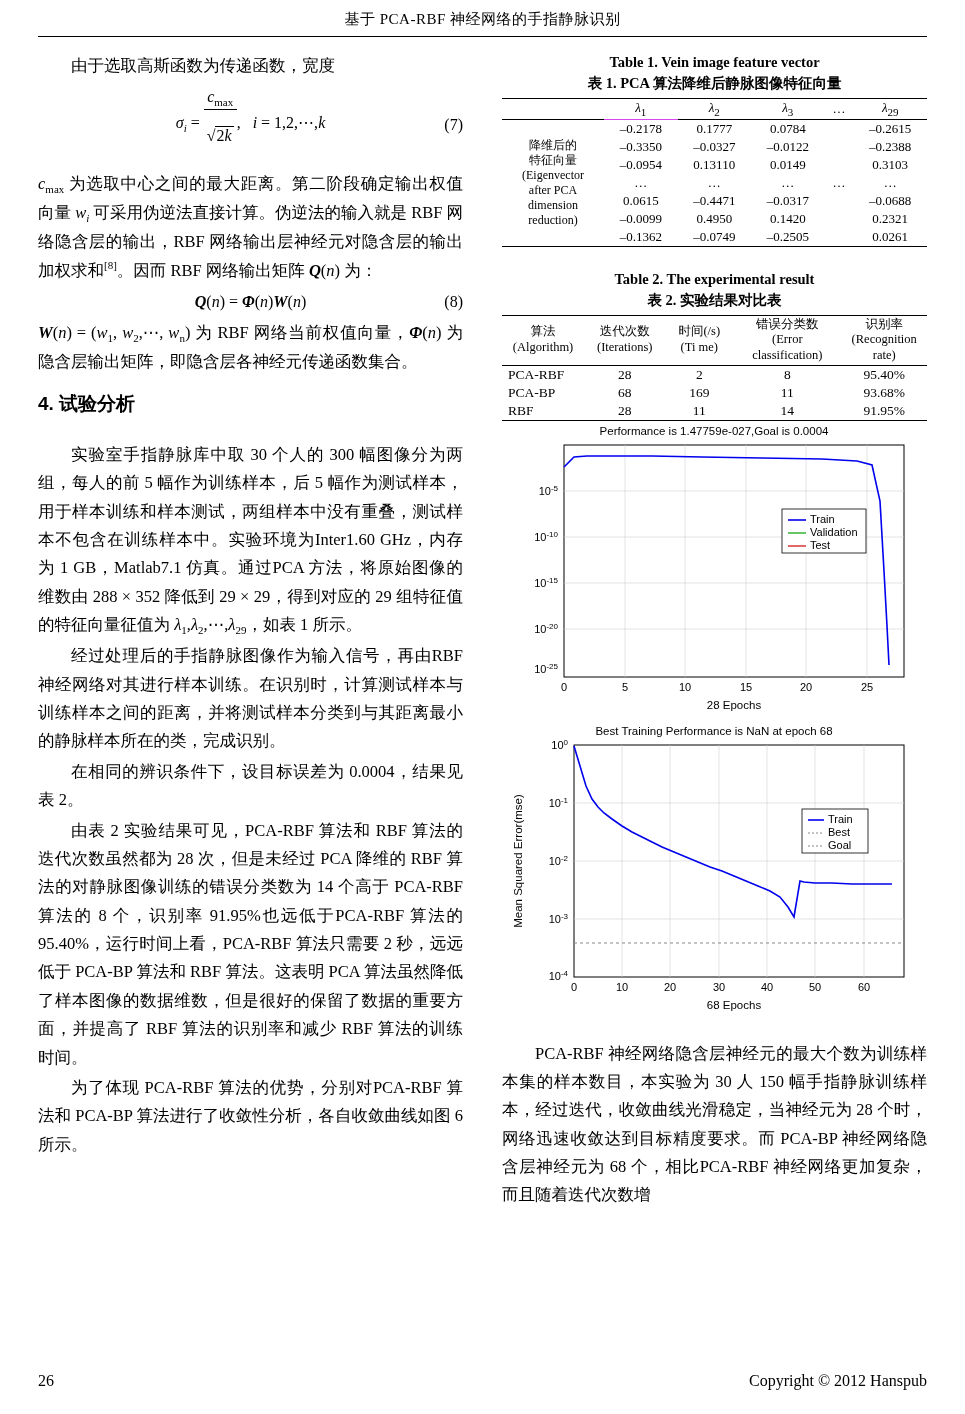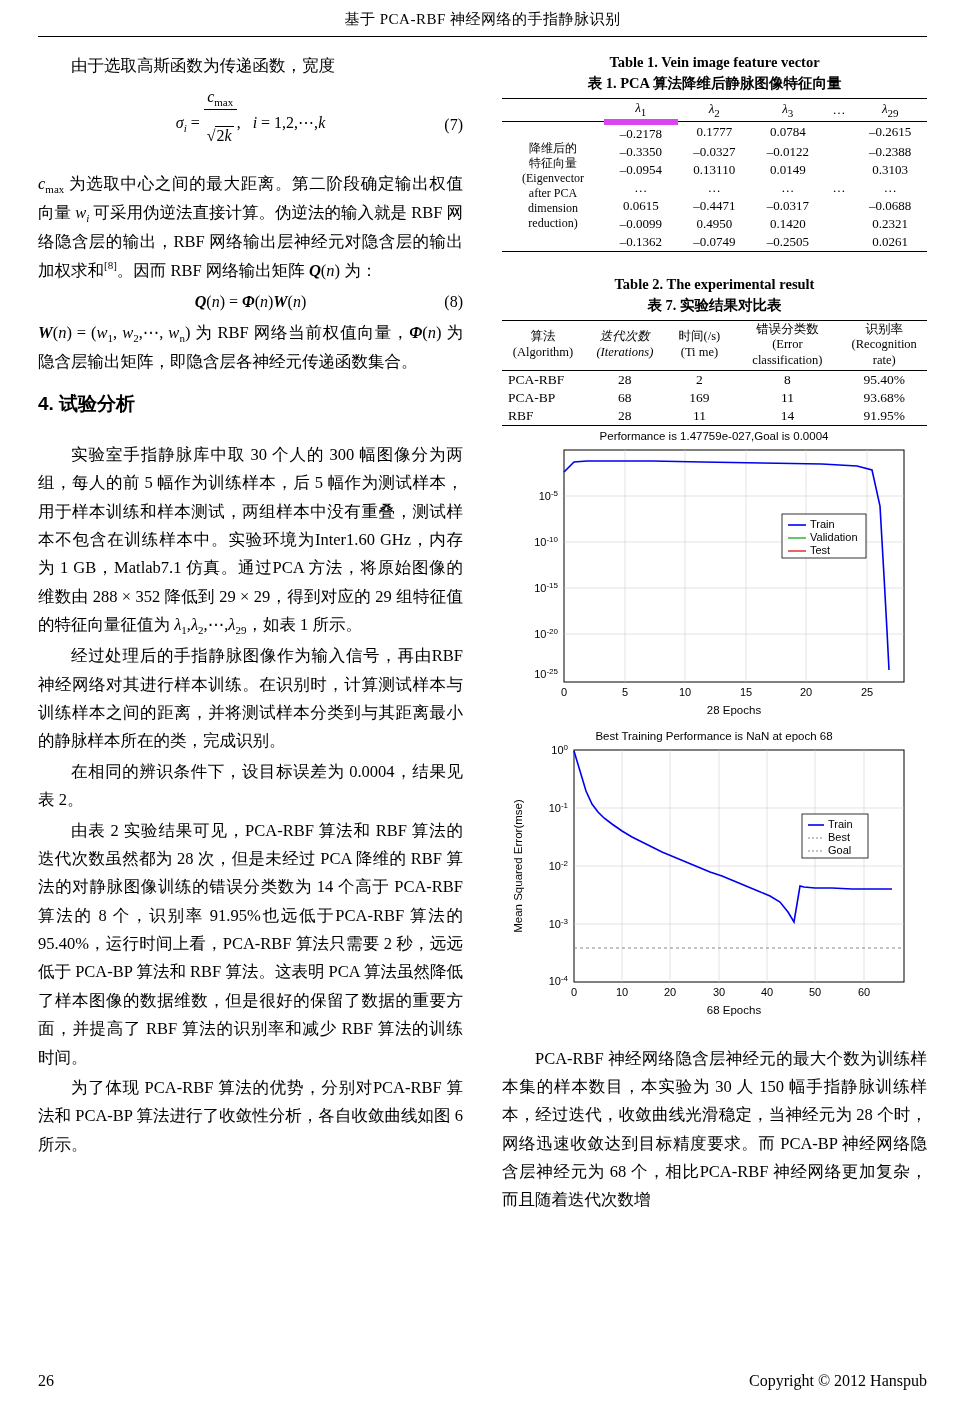--- a/index.html
+++ b/index.html
@@ -147,21 +147,21 @@
         <td style="border-top:1.6px solid #000;"><span class="it">λ</span><span class="sub">1</span></td>
         <td style="border-top:1.6px solid #000;"><span class="it">λ</span><span class="sub">2</span></td>
         <td style="border-top:1.6px solid #000;"><span class="it">λ</span><span class="sub">3</span></td>
         <td style="border-top:1.6px solid #000;">…</td>
         <td style="border-top:1.6px solid #000;"><span class="it">λ</span><span class="sub">29</span></td>
       </tr>
       <tr>
         <td class="lbl" rowspan="7" style="border-top:1px solid #000;">
           降维后的<br>特征向量<br>(Eigenvector<br>after PCA<br>dimension<br>reduction)
         </td>
-        <td style="border-top:6px solid #d946ef;">–0.2178</td>
+        <td style="border-top:1px solid #d946ef;">–0.2178</td>
         <td style="border-top:1px solid #000;">0.1777</td>
         <td style="border-top:1px solid #000;">0.0784</td>
         <td style="border-top:1px solid #000;"></td>
         <td style="border-top:1px solid #000;">–0.2615</td>
       </tr>
       <tr>
         <td>–0.3350</td>
         <td>–0.0327</td>
         <td>–0.0122</td>
         <td></td>
@@ -200,28 +200,28 @@
         <td>–0.0749</td>
         <td>–0.2505</td>
         <td></td>
         <td>0.0261</td>
       </tr>
     </tbody>
       </table>
 
     <div class="tbl-cap" style="margin-top:22px;">
       <div>Table 2. The experimental result</div>
-      <div>表 7. 实验结果对比表</div>
+      <div>表 2. 实验结果对比表</div>
     </div>
 
     <table class="t t2">
       <tbody>
           <tr>
         <td class="hdr" style="border-top:1.6px solid #000;width:80px;">算法<br>(Algorithm)</td>
-        <td class="hdr" style="border-top:1.6px solid #000;width:80px;font-style:italic;">迭代次数<br>(Iterations)</td>
+        <td class="hdr" style="border-top:1.6px solid #000;width:80px;">迭代次数<br>(Iterations)</td>
         <td class="hdr" style="border-top:1.6px solid #000;width:72px;">时间(/s)<br>(Ti me)</td>
         <td class="hdr" style="border-top:1.6px solid #000;width:110px;">错误分类数<br>(Error classification)</td>
         <td class="hdr" style="border-top:1.6px solid #000;width:83px;">识别率<br>(Recognition<br>rate)</td>
       </tr>
       <tr>
         <td class="l" style="border-top:1px solid #000;">PCA-RBF</td>
         <td style="border-top:1px solid #000;">28</td>
         <td style="border-top:1px solid #000;">2</td>
         <td style="border-top:1px solid #000;">8</td>
         <td style="border-top:1px solid #000;">95.40%</td>

